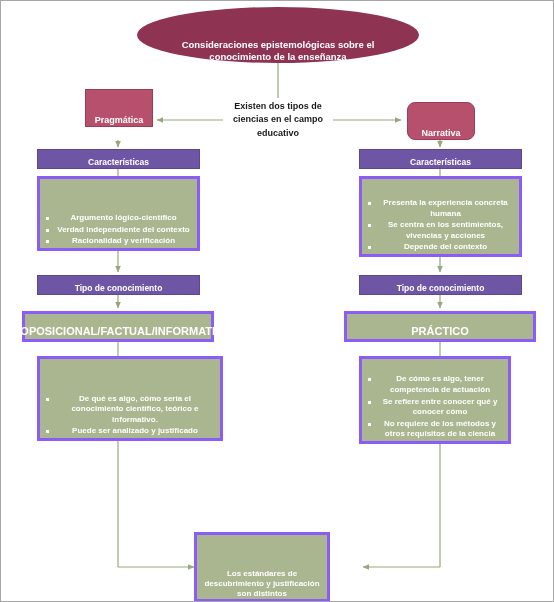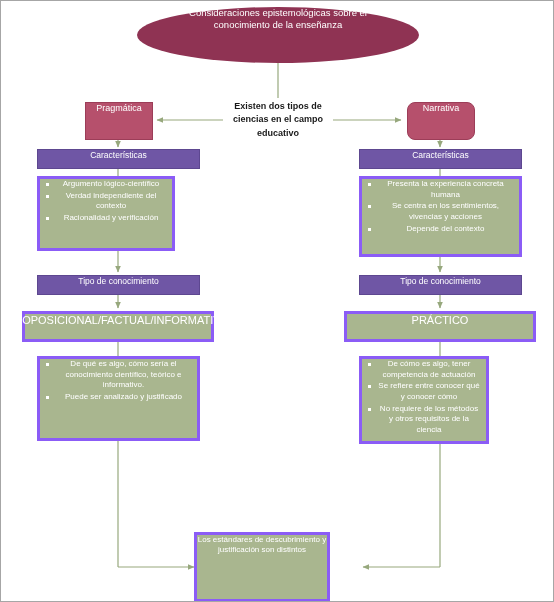--- a/index.html
+++ b/index.html
@@ -24,25 +24,25 @@
     left: 0;
     top: 0;
     width: 554px;
     height: 602px;
     pointer-events: none;
   }
   .node {
     position: absolute;
     box-sizing: border-box;
     display: flex;
-    align-items: flex-start;
+    align-items: flex-end;
     justify-content: center;
     text-align: center;
     color: #ffffff;
-    font-weight: normal;
+    font-weight: bold;
     line-height: 1.25;
   }
   
   .ellipse {
     border-radius: 50%;
     background: #8f3353;
     font-size: 9.5px;
     padding: 0 26px;
   }
   
@@ -143,45 +143,45 @@
   </svg>
 
   <div class="node ellipse" style="left:136px; top:6px; width:282px; height:56px;">
     <span>Considera­ciones epistemológicas sobre el conocimiento de la enseñanza</span>
   </div>
 
   <div class="caption" style="left:217px; top:95px; width:120px; height:48px;">
     <span>Existen dos tipos de ciencias en el campo educativo</span>
   </div>
 
-  <div class="node branch" style="left:84px; top:101px; width:68px; height:38px;">
+  <div class="node branch" style="left:84px; top:88px; width:68px; height:38px;">
     <span>Pragmática</span>
   </div>
 
   <div class="node bar" style="left:36px; top:148px; width:163px; height:20px;">
     <span>Características</span>
   </div>
 
-  <div class="node green" style="left:36px; top:175px; width:138px; height:75px;">
+  <div class="node green" style="left:36px; top:175px; width:163px; height:75px;">
     <ul class="bullets">
       <li>Argumento lógico-científico</li>
       <li>Verdad independiente del contexto</li>
       <li>Racionalidad y verificación</li>
     </ul>
   </div>
 
   <div class="node bar" style="left:36px; top:274px; width:163px; height:20px;">
     <span>Tipo de conocimiento</span>
   </div>
 
   <div class="node green cap" style="left:21px; top:310px; width:192px; height:31px;">
     <span>PROPOSICIONAL/FACTUAL/INFORMATIVO</span>
   </div>
 
-  <div class="node green" style="left:36px; top:355px; width:163px; height:85px;">
+  <div class="node green" style="left:36px; top:355px; width:186px; height:85px;">
     <ul class="bullets">
       <li>De qué es algo, cómo sería el conocimiento científico, teórico e informativo.</li>
       <li>Puede ser analizado y justificado</li>
     </ul>
   </div>
 
   <div class="node branch" style="left:406px; top:101px; width:68px; height:38px;border-radius:8px;">
     <span>Narrativa</span>
   </div>
 
@@ -198,21 +198,21 @@
   </div>
 
   <div class="node bar" style="left:358px; top:274px; width:163px; height:20px;">
     <span>Tipo de conocimiento</span>
   </div>
 
   <div class="node green cap" style="left:343px; top:310px; width:192px; height:31px;">
     <span>PRÁCTICO</span>
   </div>
 
-  <div class="node green" style="left:358px; top:355px; width:130px; height:88px;">
+  <div class="node green" style="left:358px; top:355px; width:152px; height:88px;">
     <ul class="bullets">
       <li>De cómo es algo, tener competencia de actuación</li>
       <li>Se refiere entre conocer qué y conocer cómo</li>
       <li>No requiere de los métodos y otros requisitos de la ciencia</li>
     </ul>
   </div>
 
   <div class="node green" style="left:193px; top:531px; width:136px; height:70px; font-size:8px;">
     <span>Los estándares de descubrimiento y justificación son distintos</span>
   </div>

